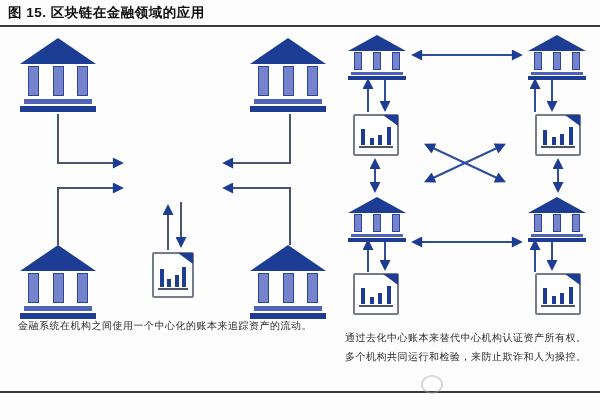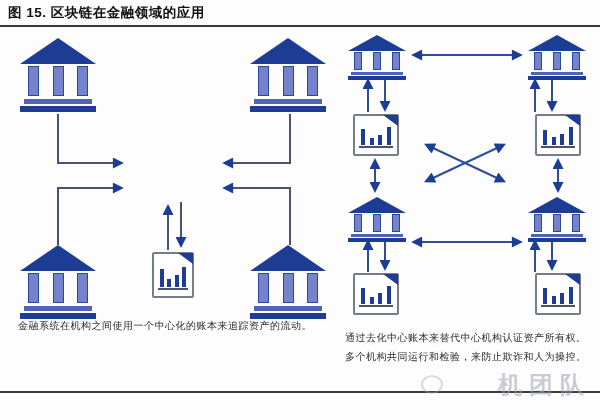--- a/index.html
+++ b/index.html
@@ -260,14 +260,13 @@
       <div class="baseline"></div>
     </div>
   </div>
 
   <div class="caption left">金融系统在机构之间使用一个中心化的账本来追踪资产的流动。</div>
   <div class="caption right">通过去化中心账本来替代中心机构认证资产所有权。多个机构共同运行和检验，来防止欺诈和人为操控。</div>
 
   <div class="footer-rule"></div>
 
   <div class="wm-logo"></div>
-  <div class="watermark">机团队</div>
 </div>
 
 </body></html>

